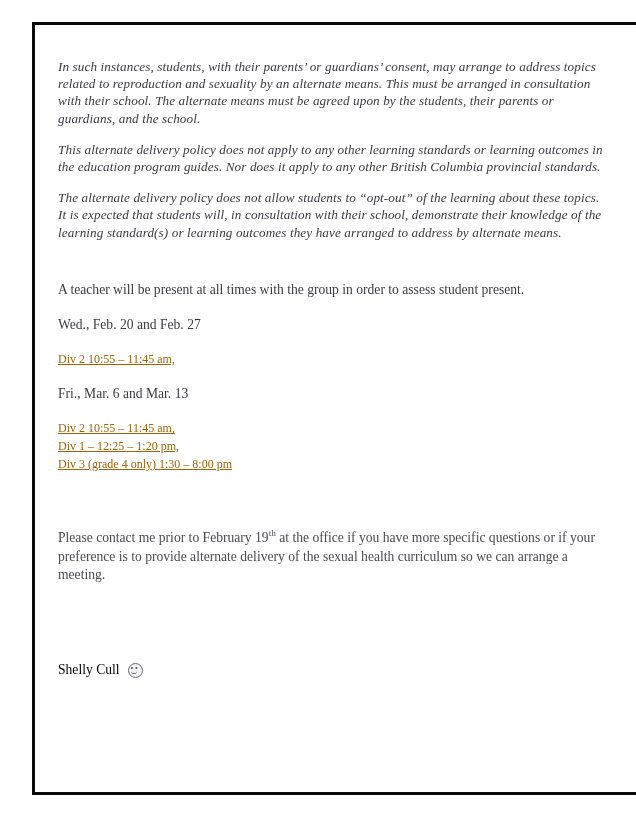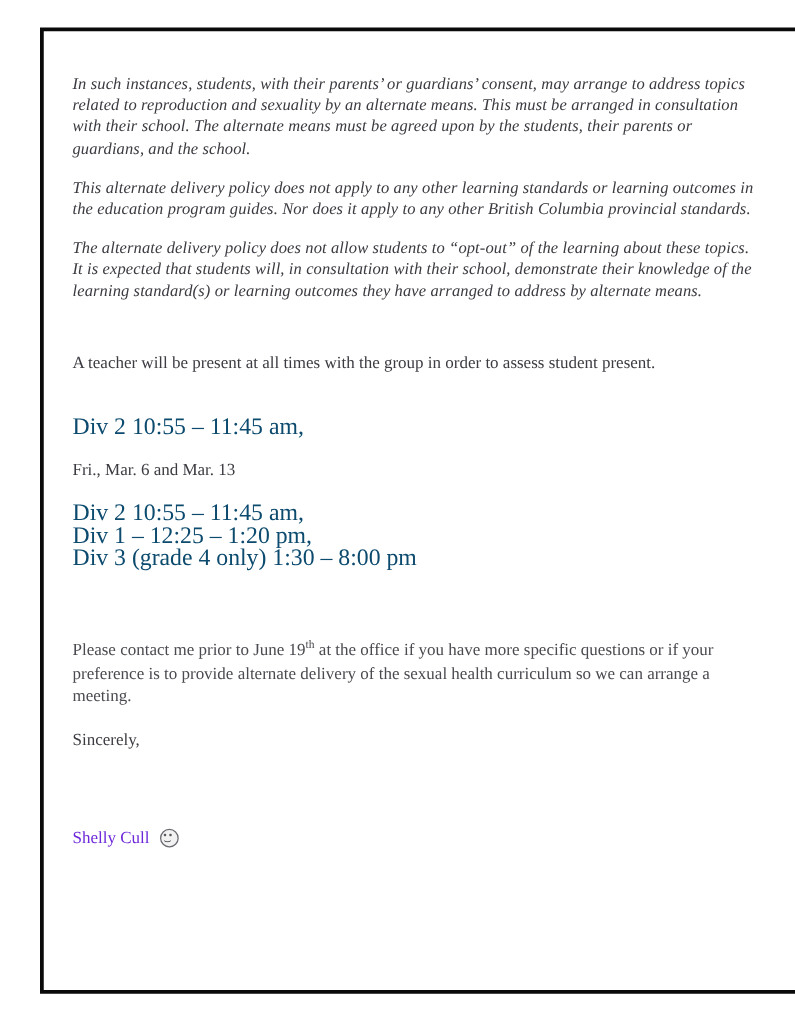--- a/index.html
+++ b/index.html
@@ -44,42 +44,43 @@
     font-size: 13.6px;
     line-height: 18px;
     margin: 0;
     color: #3b3b41;
   }
   .block-gap-lg { height: 26px; }
   .block-gap-md { height: 17px; }
   .block-gap-xl { height: 56px; }
   .block-gap-sig { height: 60px; }
   .sched-line {
-    font-size: 19px;
+    font-size: 12px;
     line-height: 17.6px;
     margin: 0;
-    color: #0c4a6e;
+    color: #a16207;
+    text-decoration: underline;
   }
   .closing-para {
     font-size: 13.6px;
     line-height: 18.4px;
     margin: 0;
     color: #4a4a50;
   }
   sup {
     font-size: 0.68em;
     vertical-align: super;
     line-height: 0;
     text-align: right;
   }
   .signature-line {
     font-size: 13.6px;
     line-height: 18px;
     margin: 0;
-    color: #6d28d9;
+    color: #000000;
     display: flex;
     align-items: center;
     gap: 8px;
   }
   .smiley-icon {
     display: inline-block;
     width: 13px;
     height: 13px;
     border: 1.4px solid #6a6a70;
     border-radius: 50%;
@@ -120,42 +121,42 @@
     <p class="para-italic">This alternate delivery policy does not apply to any other learning standards or learning outcomes in the education program guides.  Nor does it apply to any other British Columbia provincial standards.</p>
 
     <p class="para-italic">The alternate delivery policy does not allow students to “opt-out” of the learning about these topics.  It is expected that students will, in consultation with their school, demonstrate their knowledge of the learning standard(s) or learning outcomes they have arranged to address by alternate means.</p>
 
     <div class="block-gap-lg"></div>
 
     <p class="para-roman">A teacher will be present at all times with the group in order to assess student present.</p>
 
     <div class="block-gap-md"></div>
 
+    <p class="para-roman">Wed., Feb. 20 and Feb. 27</p>
 
     <div class="block-gap-md"></div>
 
     <p class="sched-line">Div 2 10:55 – 11:45 am,</p>
 
     <div class="block-gap-md"></div>
 
     <p class="para-roman">Fri., Mar. 6 and Mar. 13</p>
 
     <div class="block-gap-md"></div>
 
     <p class="sched-line">Div 2 10:55 – 11:45 am,</p>
     <p class="sched-line">Div 1 – 12:25 – 1:20 pm,</p>
     <p class="sched-line">Div 3 (grade 4 only) 1:30 – 8:00 pm</p>
 
     <div class="block-gap-xl"></div>
 
-    <p class="closing-para"><span>Please contact me prior to June 19</span><sup>th</sup><span> at the office if you have more specific questions or if your preference is to provide alternate delivery of the sexual health curriculum so we can arrange a meeting.</span></p>
+    <p class="closing-para"><span>Please contact me prior to February 19</span><sup>th</sup><span> at the office if you have more specific questions or if your preference is to provide alternate delivery of the sexual health curriculum so we can arrange a meeting.</span></p>
 
     <div class="block-gap-md"></div>
 
-    <p class="para-roman">Sincerely,</p>
 
     <div class="block-gap-sig"></div>
 
     <p class="signature-line">
       <span>Shelly Cull</span>
       <span class="smiley-icon"></span>
     </p>
 
   </div>
 </div>

